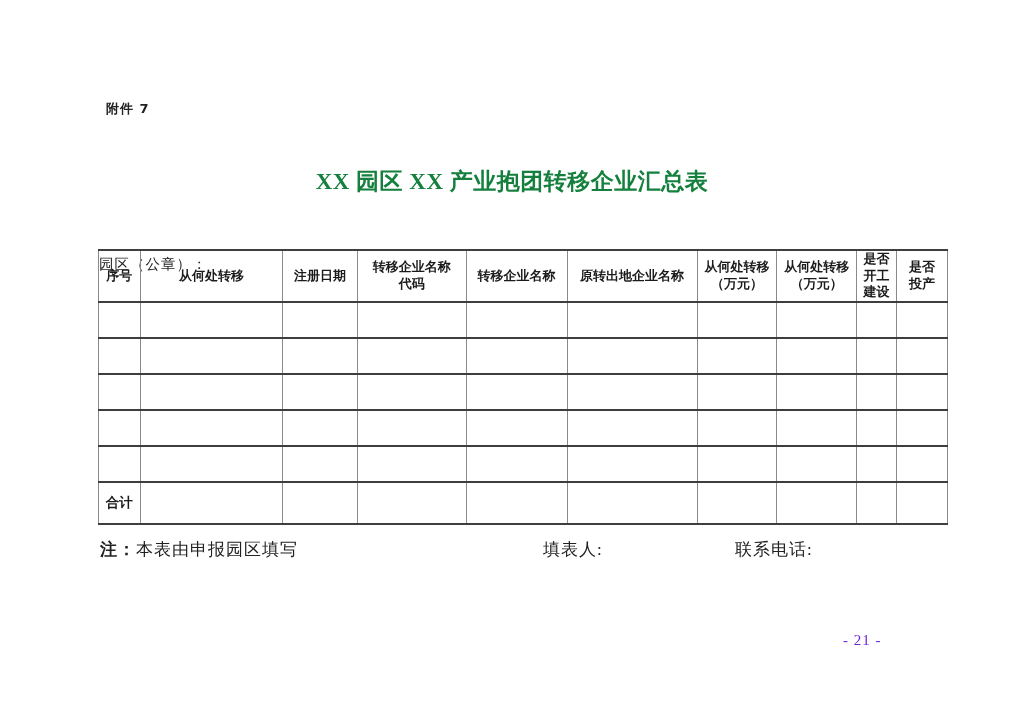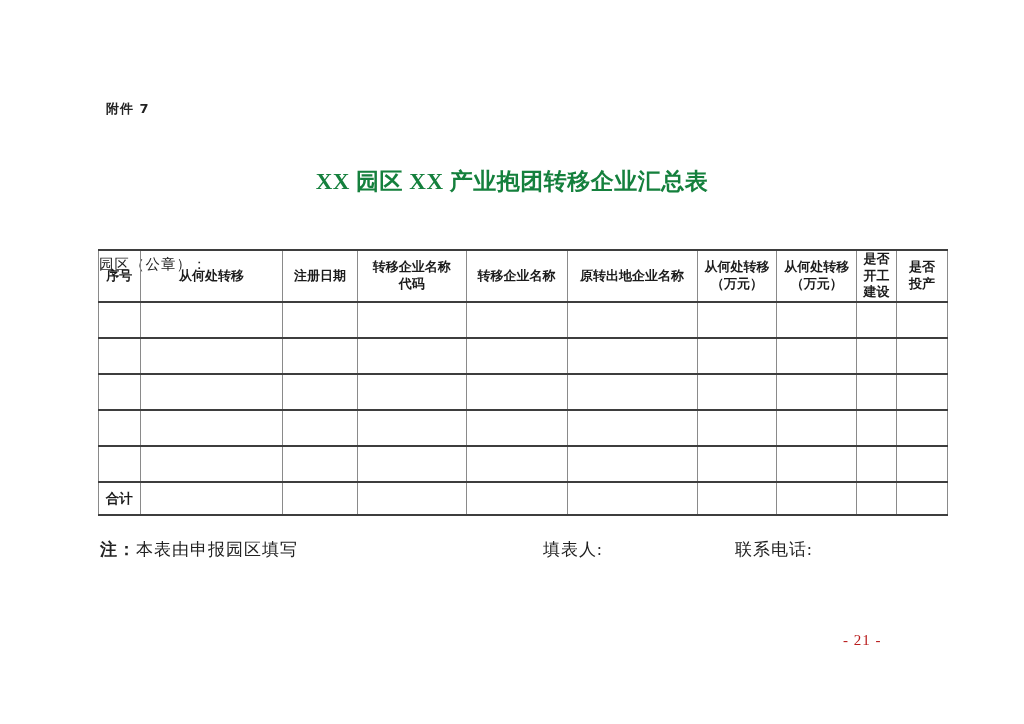--- a/index.html
+++ b/index.html
@@ -31,34 +31,34 @@
     border-top:2px solid #3e3e3e; border-bottom:2px solid #3e3e3e;
     padding:0 2px; box-sizing:border-box;
   }
   table.summary thead th {
     height:52px; text-align:center; vertical-align:middle;
     font-family:"DejaVu Sans","Liberation Sans",sans-serif;
     font-weight:700; font-size:13px; line-height:1.28;
     white-space:pre-line; color:#1b1b1b;
   }
   table.summary tbody td { height:36px; }
-  table.summary tr.total-row td { height:33px; }
+  table.summary tr.total-row td { height:42px; }
   table.summary td.total-label {
     font-family:"DejaVu Sans","Liberation Sans",sans-serif;
     font-weight:700; font-size:13.5px; text-align:center; vertical-align:middle;
     color:#1b1b1b;
   }
   .footer-line { position:absolute; left:98px; top:538px; width:850px; height:22px; font-size:17px; color:#222; }
   .footer-line .note   { position:absolute; left:2px; top:0; letter-spacing:1px; }
   .footer-line .filler { position:absolute; left:445px; top:0; letter-spacing:1px; }
   .footer-line .phone  { position:absolute; left:637px; top:0; letter-spacing:1px;text-align:center; }
   .note-prefix { font-weight:700; }
   .page-number {
     position:absolute; left:843px; top:632px;
-    font-size:15px; color:#b91c1c; letter-spacing:1px;
+    font-size:15px; color:#6d28d9; letter-spacing:1px;
   }
 </style>
 </head>
 <body>
 
 <div class="page">
 
   <div class="attachment">附件 7</div>
 
   <h1 class="title">XX 园区 XX 产业抱团转移企业汇总表</h1>

